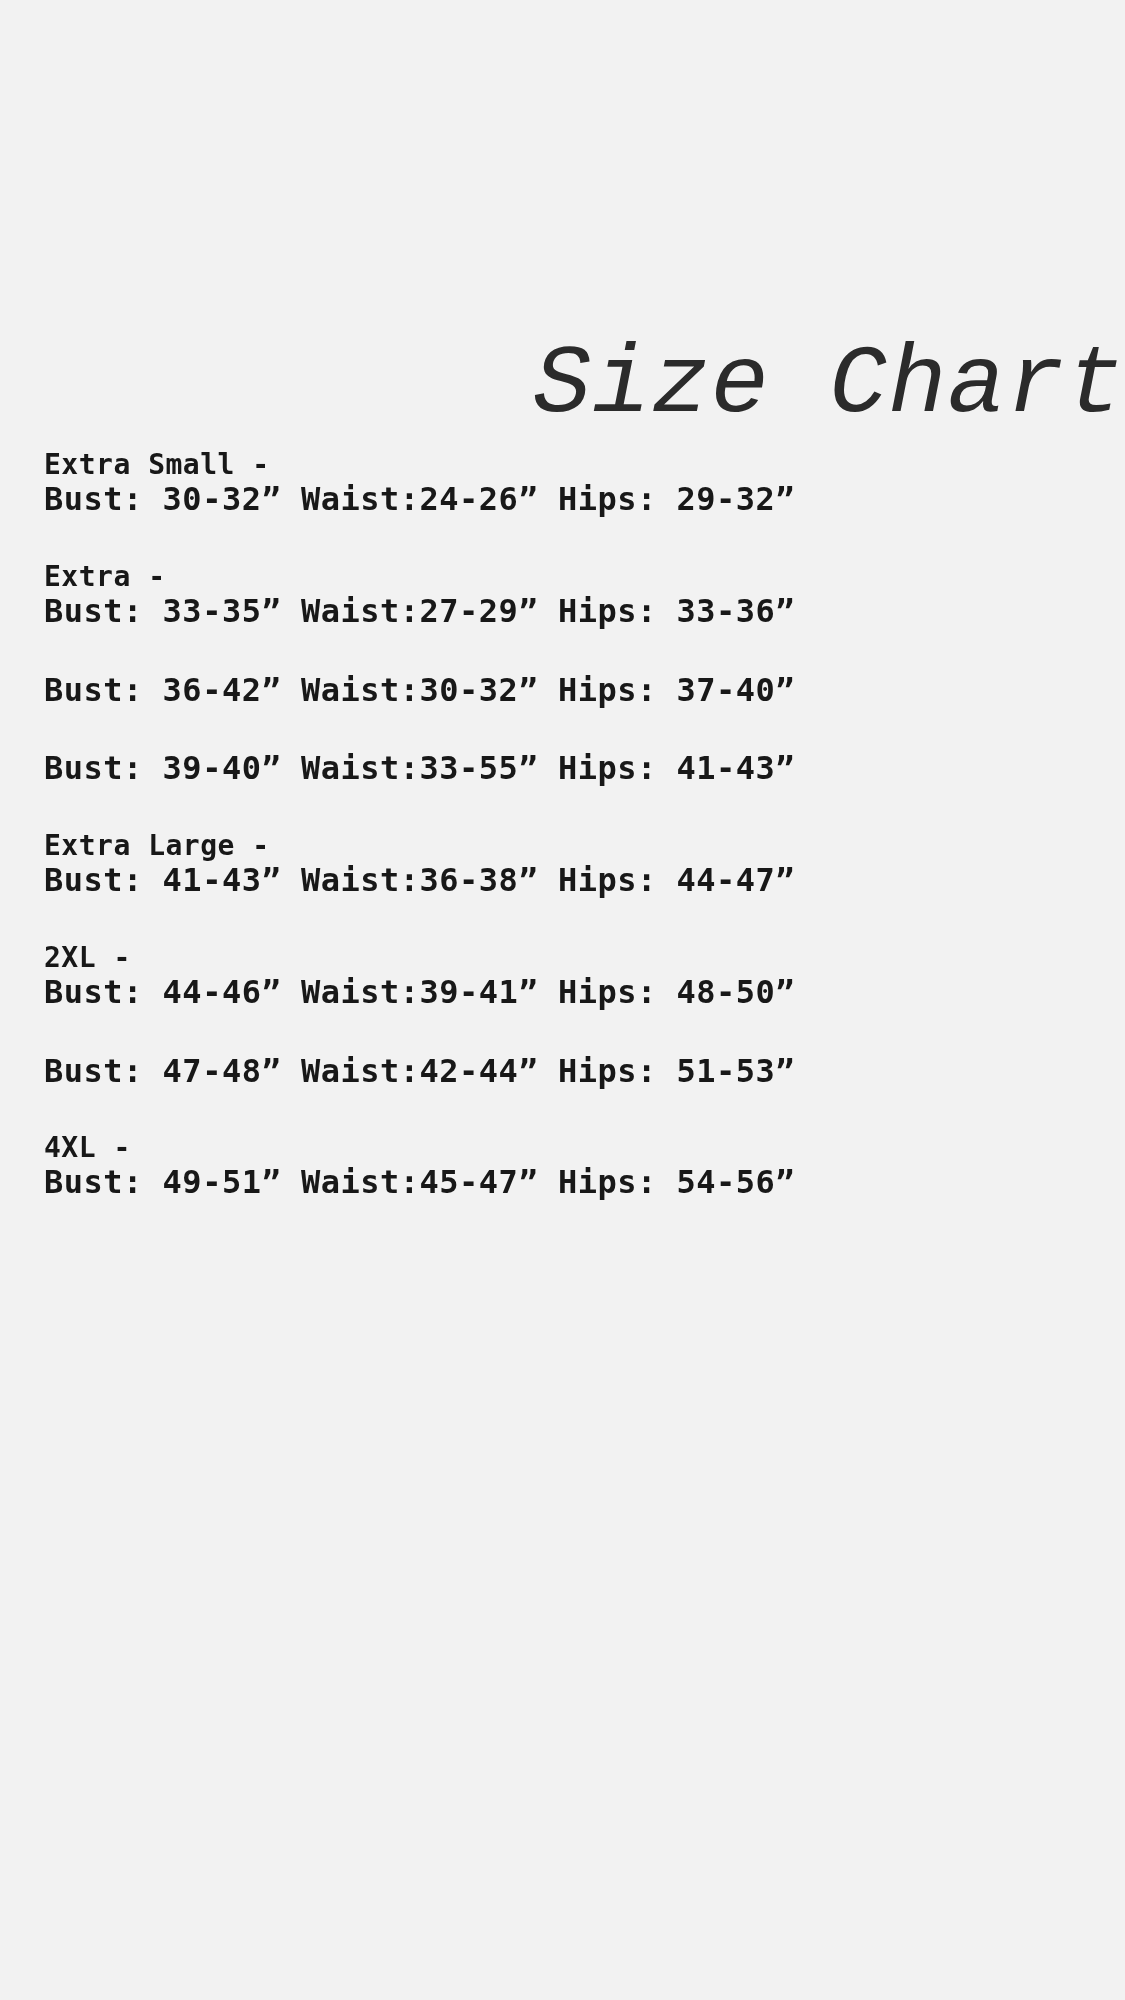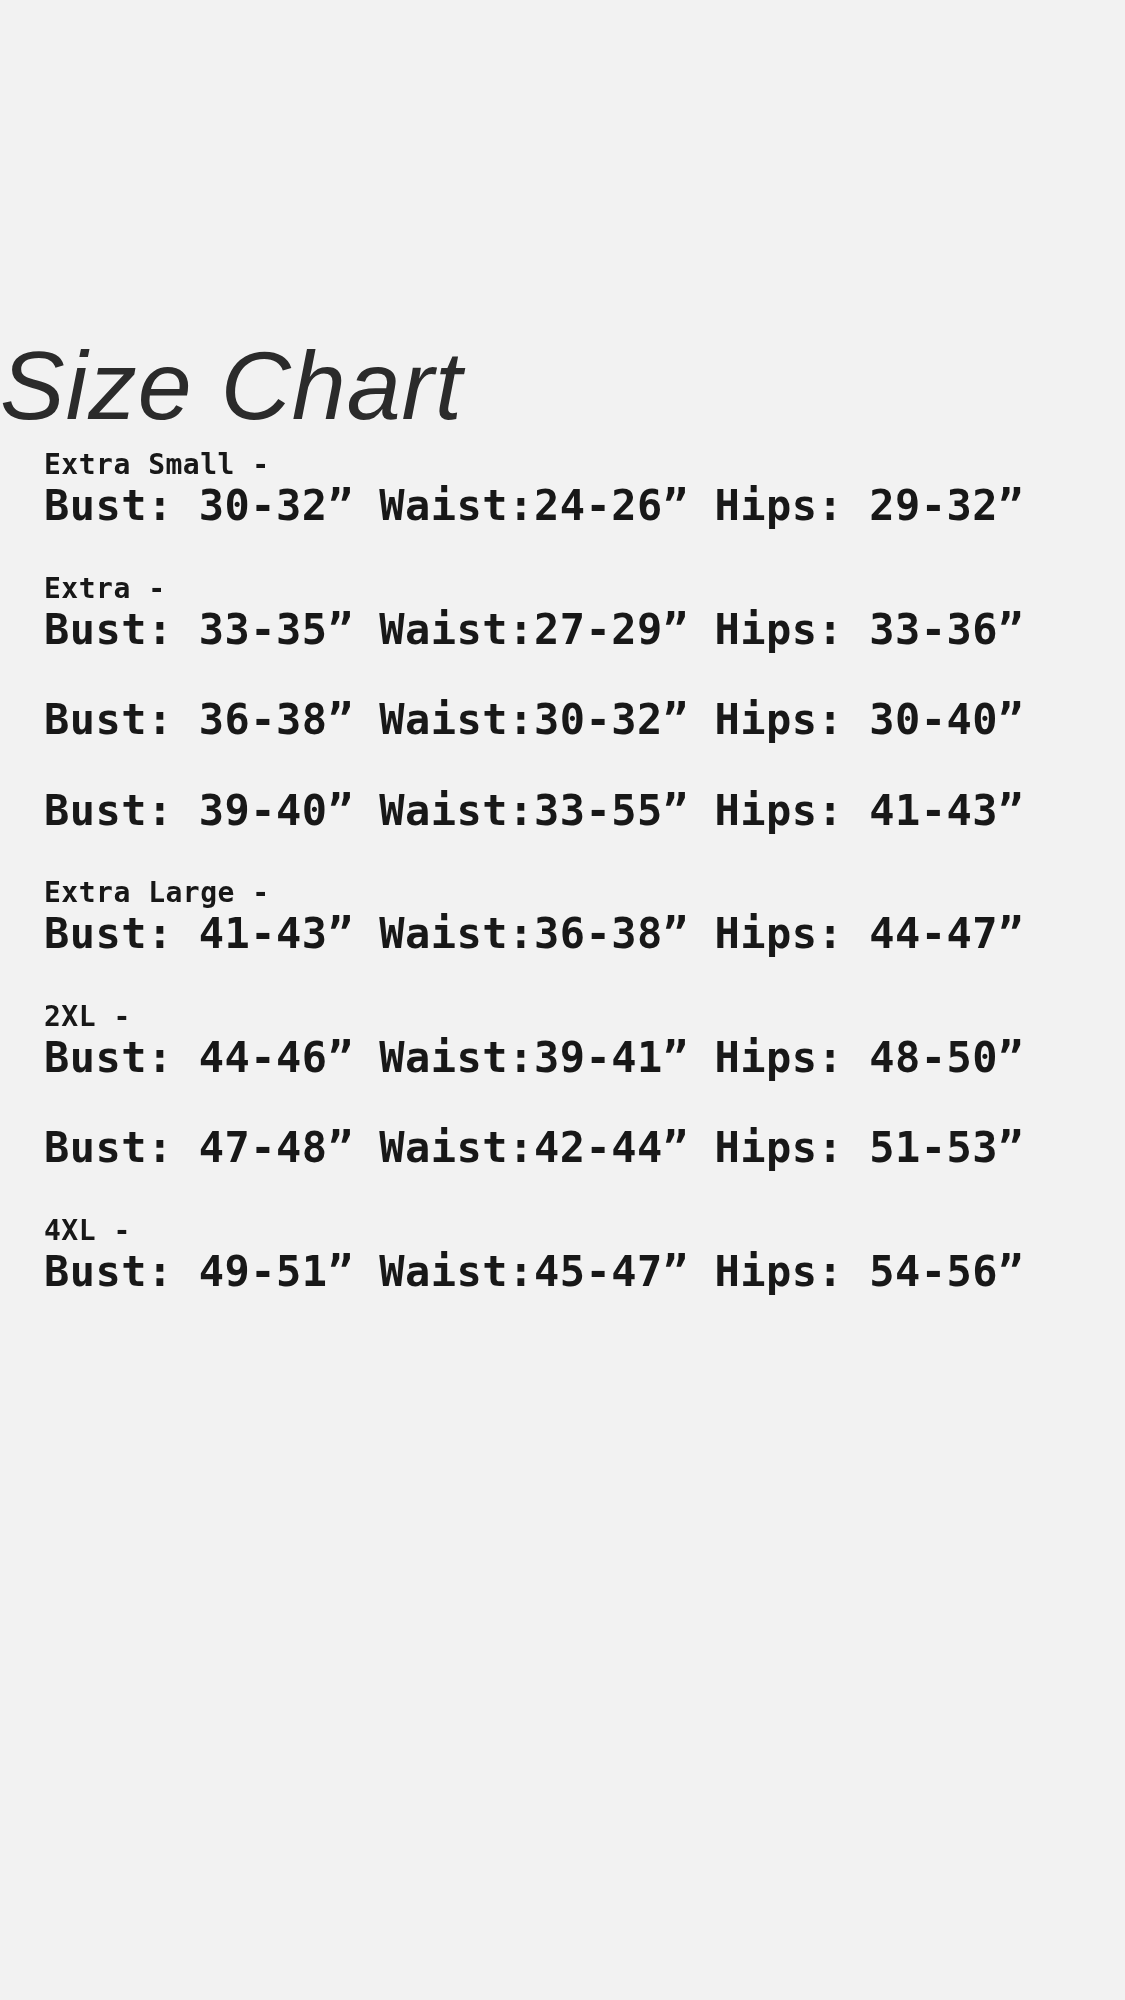--- a/index.html
+++ b/index.html
@@ -13,26 +13,26 @@
     font-family: "Liberation Sans", sans-serif;
     overflow: hidden;
   }
   .page {
     position: relative;
     width: 1125px;
     height: 2000px;
     box-sizing: border-box;
   }
   .title {
-    font-family: Liberation Sans, sans-serif;
+    font-family: Liberation Mono, monospace;
     font-style: italic;
     font-weight: 400;
     font-size: 97px;
     color: #2b2b2b;
-    text-align: left;
+    text-align: right;
     letter-spacing: 1px;
     position: absolute;
     top: 272px;
     left: 0;
     right: 0;
     line-height: 1;
   }
   .chart {
     position: absolute;
     top: 448px;
@@ -50,21 +50,21 @@
     font-weight: 700;
     font-size: 28px;
     color: #181818;
     line-height: 1.18;
     letter-spacing: 0.5px;
     white-space: pre;
   }
   .size-measure {
     font-family: "DejaVu Sans Mono", monospace;
     font-weight: 700;
-    font-size: 42px;
+    font-size: 32px;
     color: #181818;
     line-height: 1.18;
     letter-spacing: 0.5px;
     white-space: pre;
   }
 </style>
 </head>
 <body>
 
 <div class="page">
@@ -77,21 +77,21 @@
       <div class="size-name">Extra Small -</div>
       <div class="size-measure">Bust: 30-32” Waist:24-26” Hips: 29-32”</div>
     </div>
 
     <div class="size-block">
       <div class="size-name">Extra -</div>
       <div class="size-measure">Bust: 33-35” Waist:27-29” Hips: 33-36”</div>
     </div>
 
     <div class="size-block">
-      <div class="size-measure">Bust: 36-38” Waist:30-32” Hips: 30-40”</div>
+      <div class="size-measure">Bust: 36-42” Waist:30-32” Hips: 37-40”</div>
     </div>
 
     <div class="size-block">
       <div class="size-measure">Bust: 39-40” Waist:33-55” Hips: 41-43”</div>
     </div>
 
     <div class="size-block">
       <div class="size-name">Extra Large -</div>
       <div class="size-measure">Bust: 41-43” Waist:36-38” Hips: 44-47”</div>
     </div>

